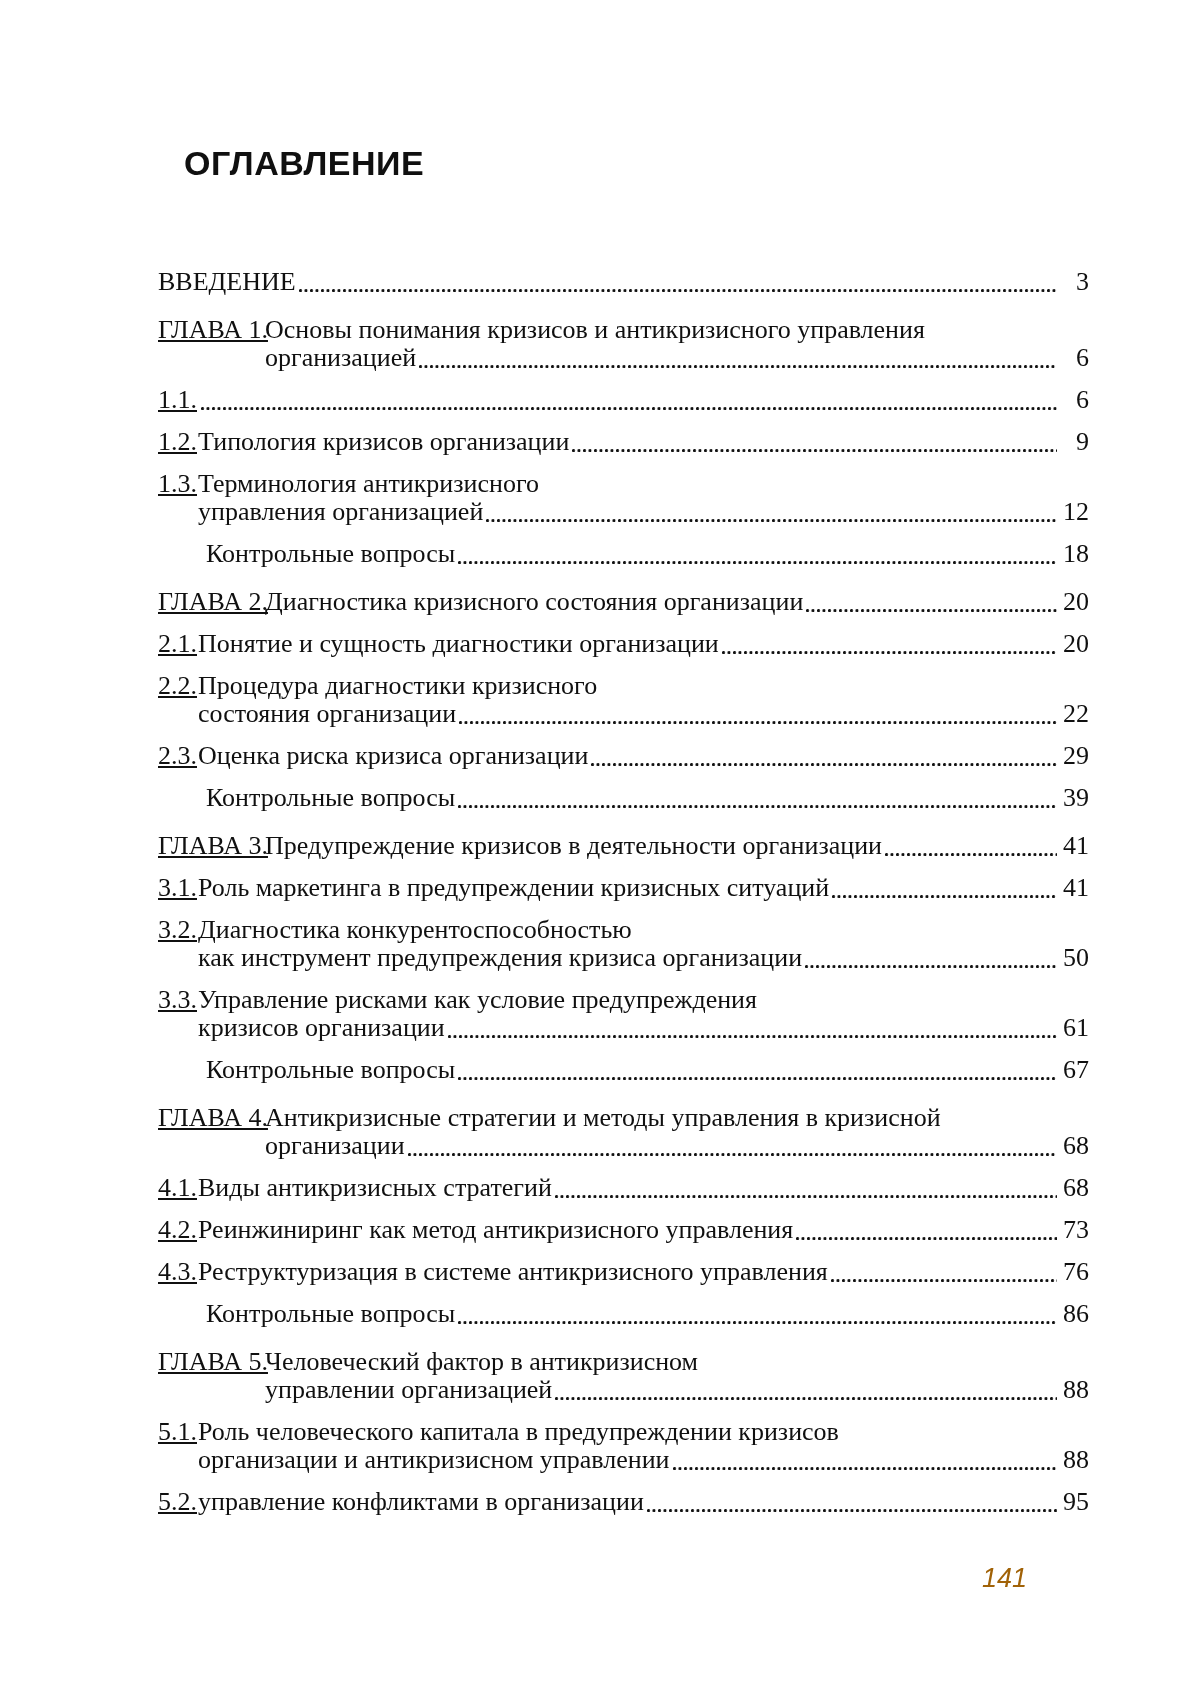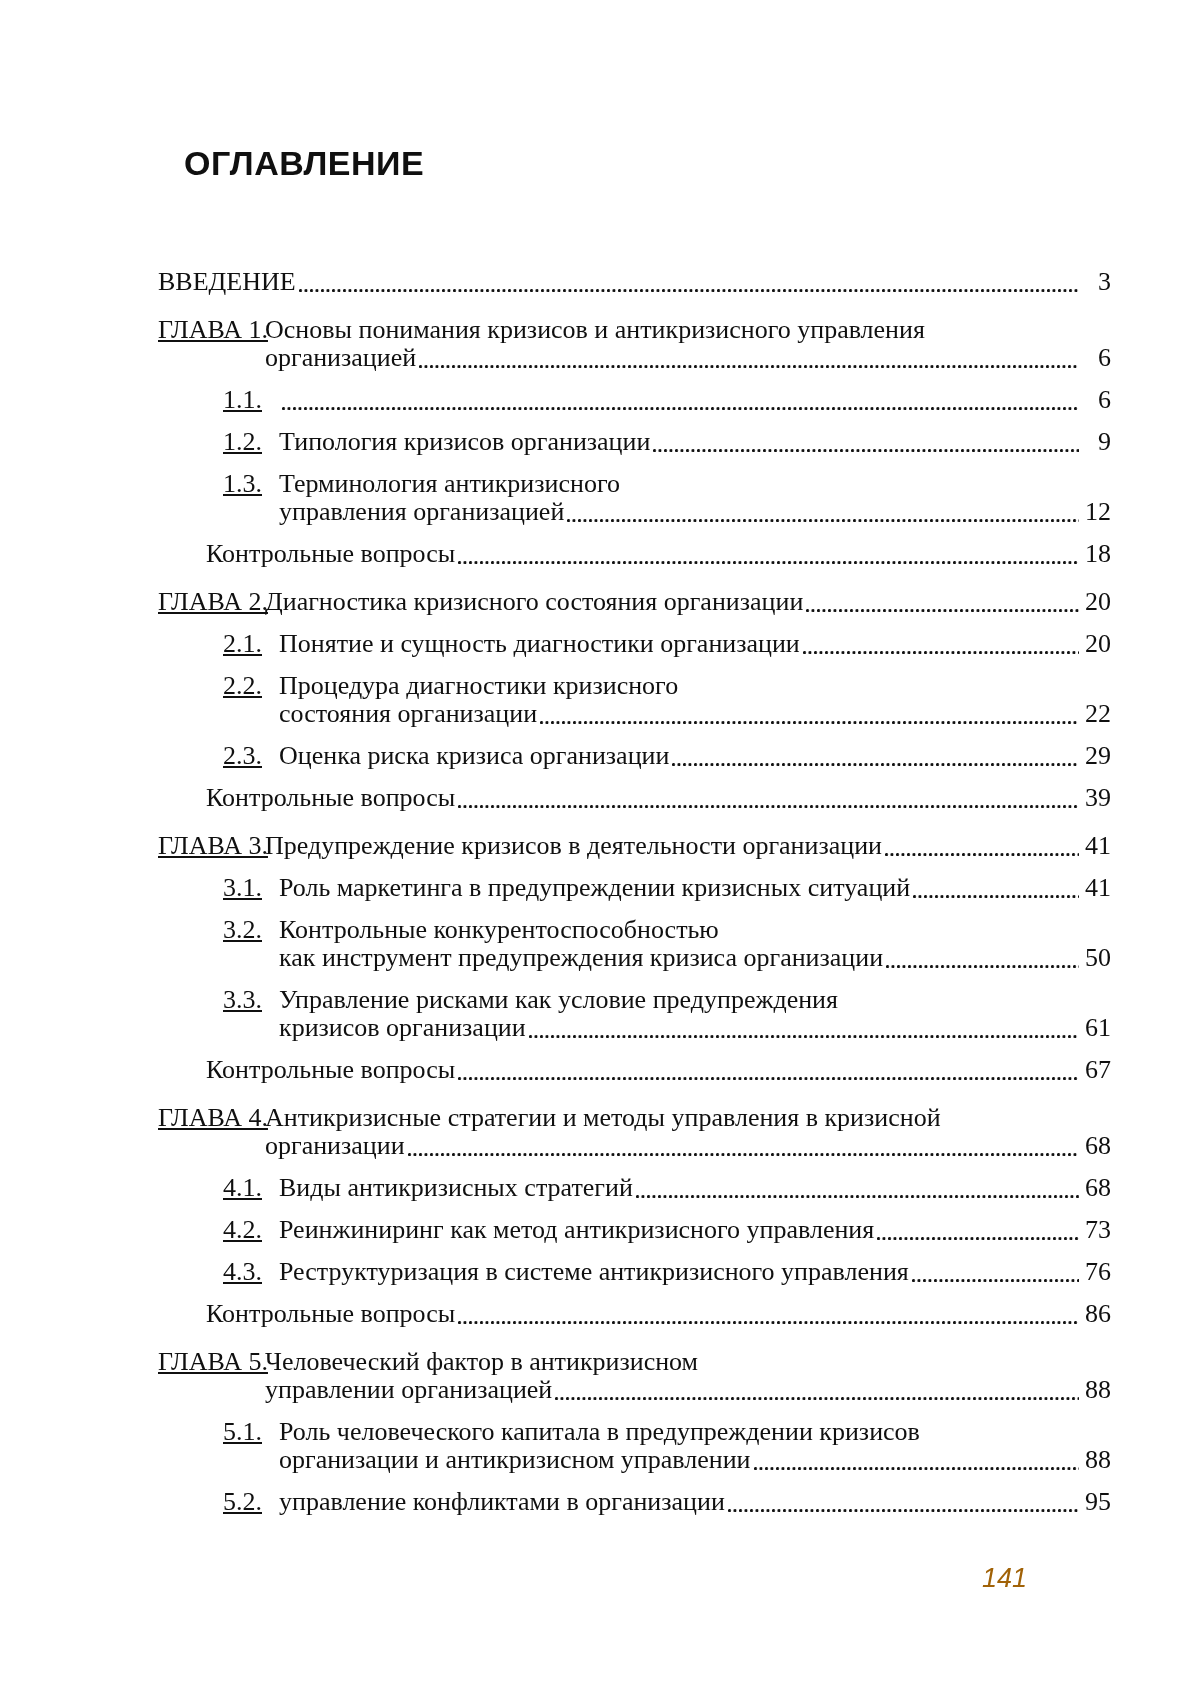--- a/index.html
+++ b/index.html
@@ -7,39 +7,39 @@
     width:1181px;height:1693px;
     background:#ffffff;
     color:#101010;
     position:relative;
     overflow:hidden;
     font-family:"Liberation Serif", serif;
   }
   .sheet{
     position:absolute;inset:0;
     box-sizing:border-box;
-    padding:144px 70px 0 158px;
+    padding:144px 92px 0 158px;
   }
   .doc-title{
     font-family:"Liberation Sans", sans-serif;
     font-weight:700;
     font-size:34px;
     line-height:38px;
     letter-spacing:.5px;
     margin:0 0 0 26px;
   }
   .toc{
     margin-top:86px;
     font-size:26px;
     line-height:28px;
   }
   .entry{display:grid;margin-top:14px;}
   .entry.intro{grid-template-columns:1fr;margin-top:0;}
   .entry.chapter{grid-template-columns:107px 1fr;margin-top:20px;}
-  .entry.section{grid-template-columns:40px 1fr;margin-left:65px;gap:16px;}
+  .entry.section{grid-template-columns:40px 1fr;}
   .entry.control{grid-template-columns:1fr;margin-left:48px;}
   .label{white-space:nowrap;text-decoration:underline;}
   .body{min-width:0;}
   .line{white-space:nowrap;}
   .line.last{display:flex;align-items:flex-end;}
   .txt{white-space:nowrap;flex:0 0 auto;}
   .lead{
     flex:1 1 auto;
     min-width:18px;
     height:4px;
@@ -197,21 +197,21 @@
           <div class="line last">
             <span class="txt">Роль маркетинга в предупреждении кризисных ситуаций</span>
             <span class="lead"></span>
             <span class="pg">41</span>
           </div>
         </div>
       </div>
       <div class="entry section">
         <span class="label">3.2.</span>
         <div class="body">
-          <div class="line">Контрольные конкурентоспособностью</div>
+          <div class="line">Диагностика конкурентоспособностью</div>
           <div class="line last">
             <span class="txt">как инструмент предупреждения кризиса организации</span>
             <span class="lead"></span>
             <span class="pg">50</span>
           </div>
         </div>
       </div>
       <div class="entry section">
         <span class="label">3.3.</span>
         <div class="body">

